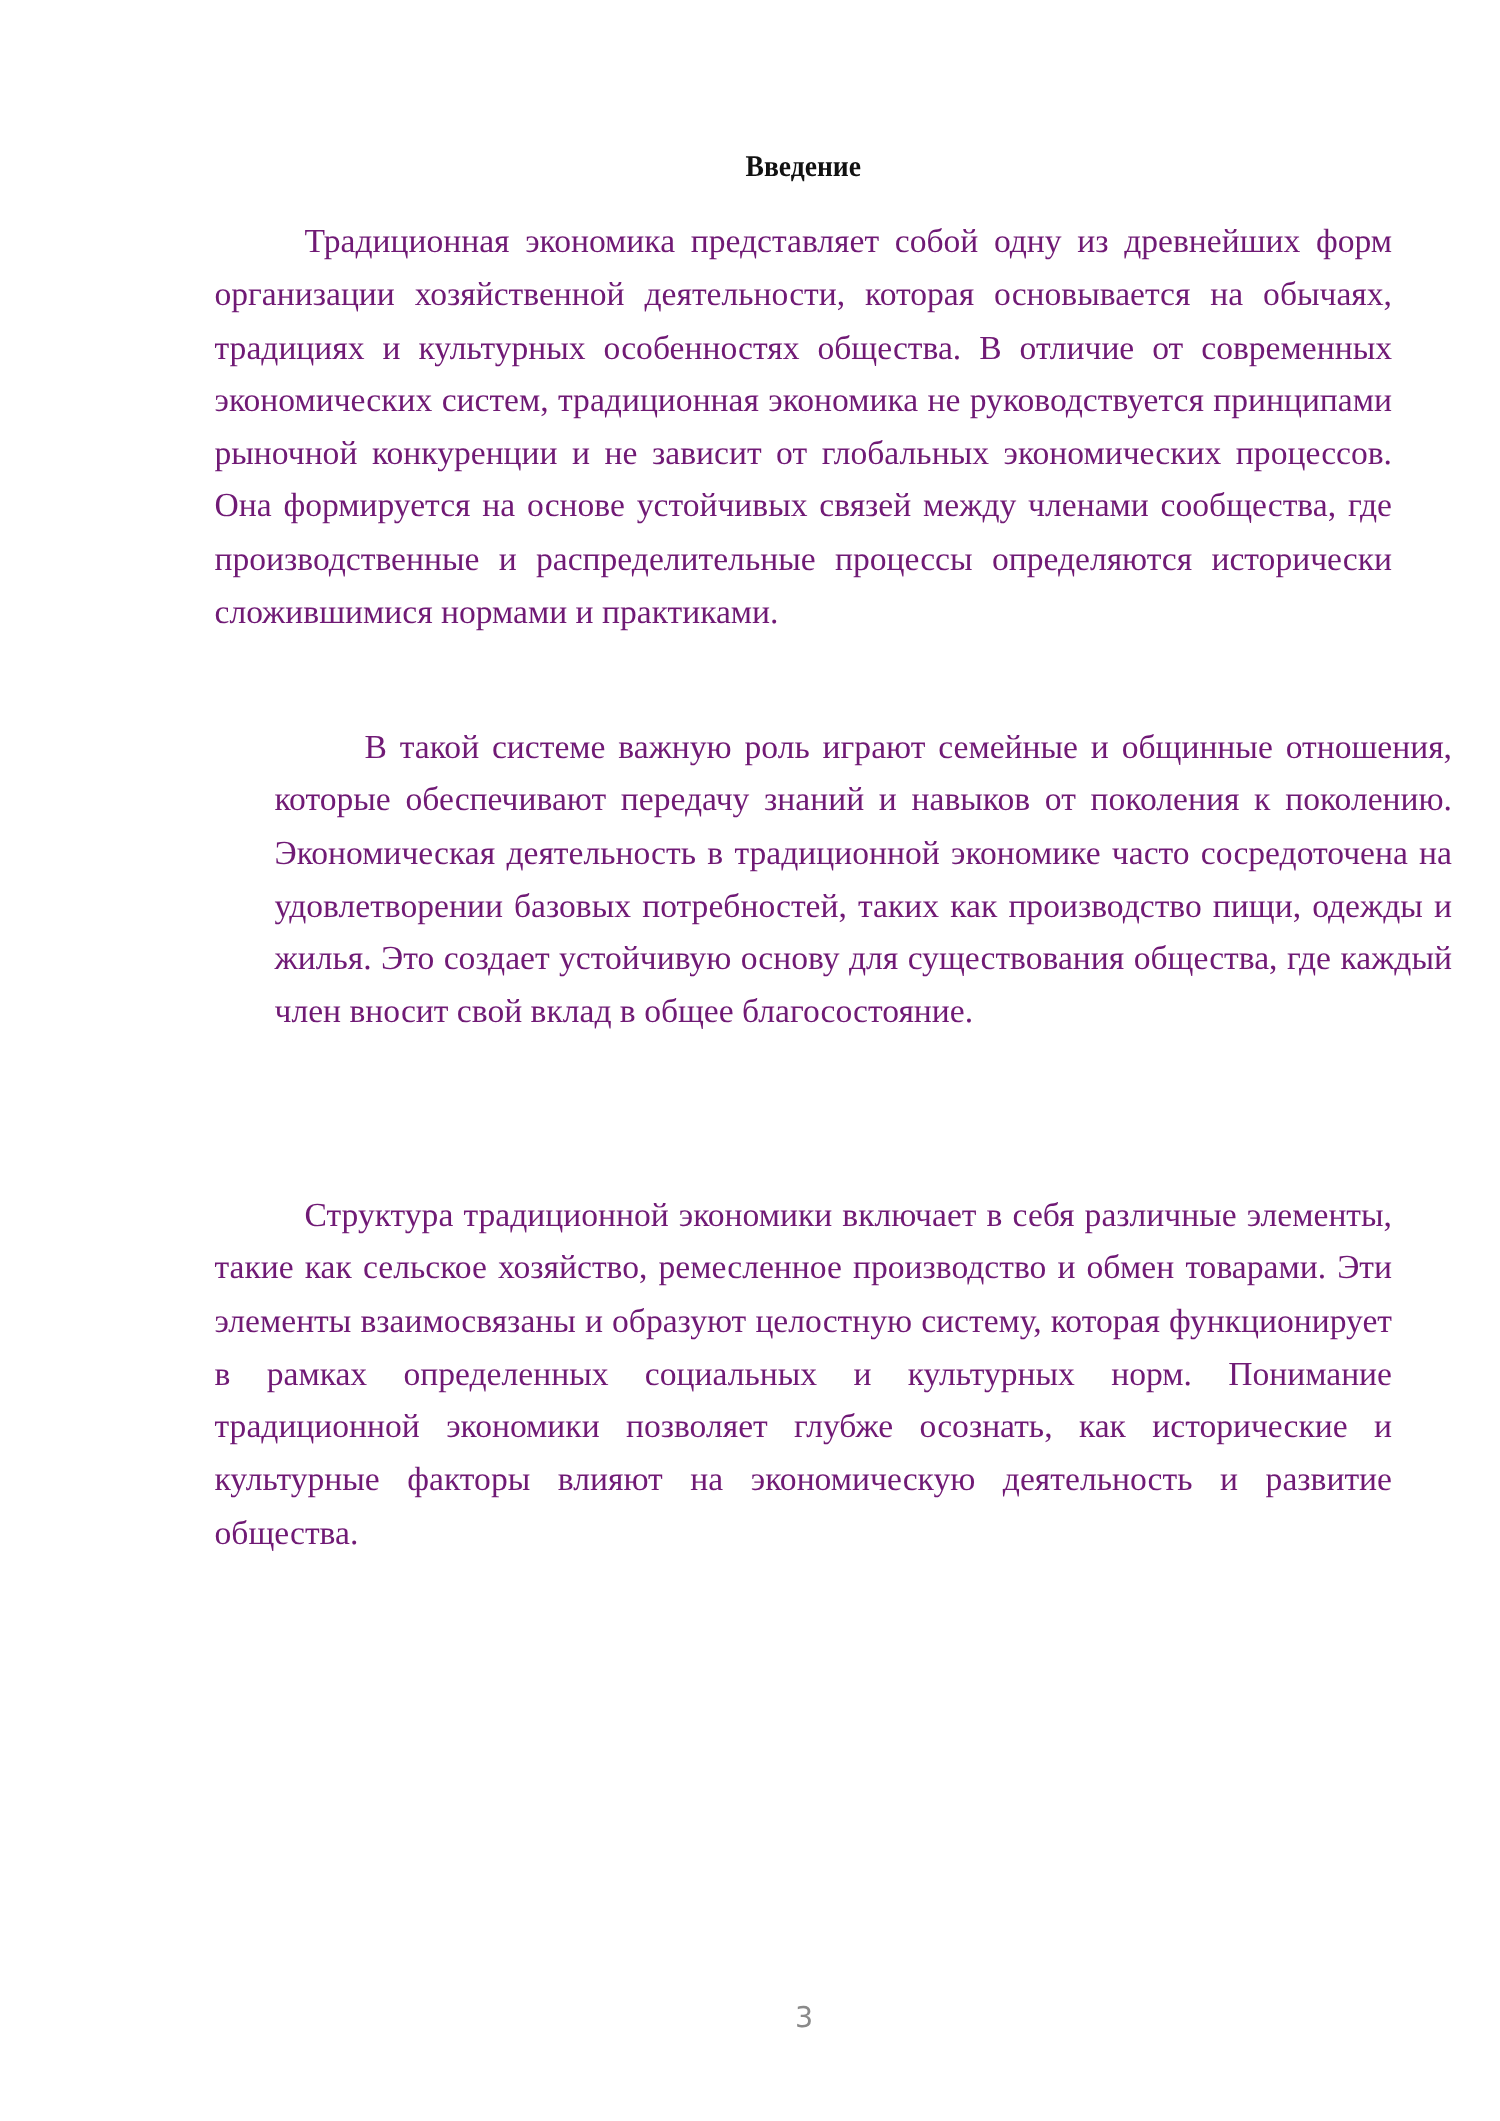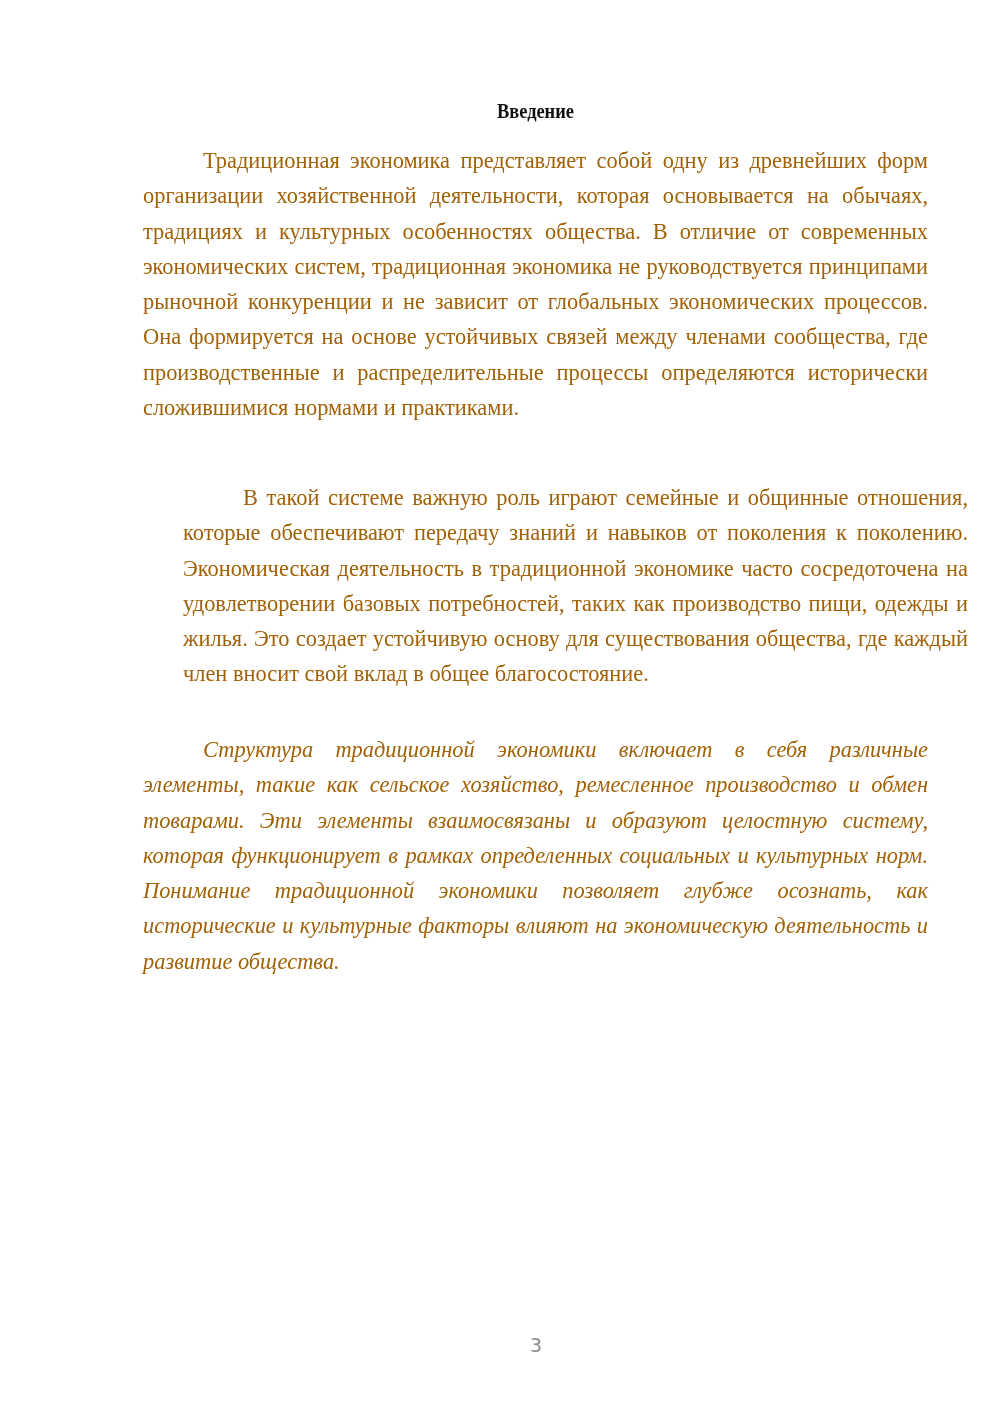--- a/index.html
+++ b/index.html
@@ -35,31 +35,31 @@
       transform: scaleX(0.92);
       transform-origin: center;
     }
     .body-text {
       position: absolute;
       left: 143px;
       width: 785px;
       font-size: 22.4px;
       line-height: 35.3px;
       text-align: justify;
-      color: #a16207;
+      color: #701a75;
       margin: 0;
     }
     .body-text p {
       margin: 0;
       text-indent: 60px;
       text-align: justify;
     }
     #para-1 { top: 143px; }
     #para-2 { top: 480px; margin-left: 40px; }
-    #para-3 { top: 732px; font-style: italic; }
+    #para-3 { top: 792px; }
     .page-number {
       position: absolute;
       top: 1334px;
       left: 0;
       width: 1000px;
       text-align: center;
       padding-left: 72px;
       box-sizing: border-box;
       font-family: "DejaVu Sans", sans-serif;
       font-size: 19px;

